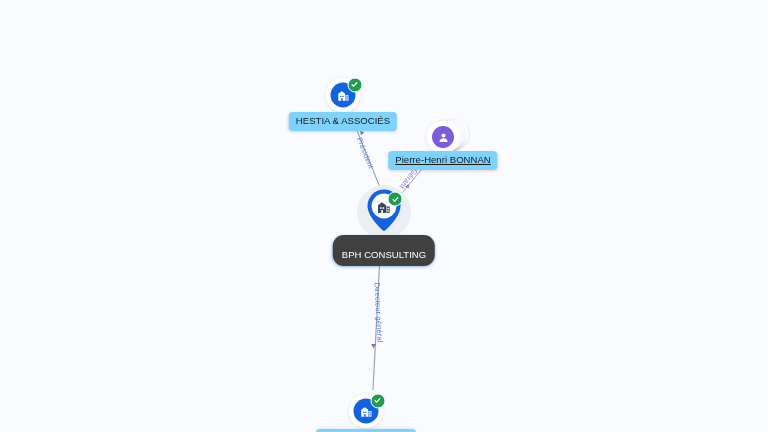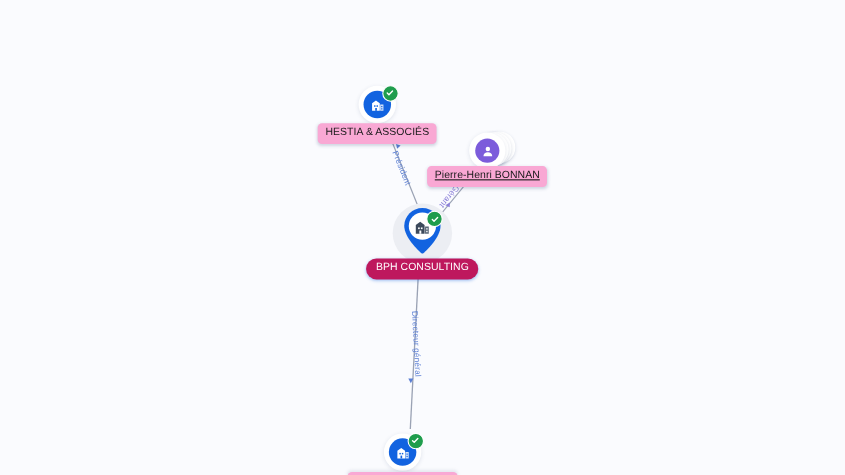--- a/index.html
+++ b/index.html
@@ -99,30 +99,30 @@
 
   
   .node-label {
     position: absolute;
     transform: translateX(-50%);
     white-space: nowrap;
     font-size: 9.5px;
     line-height: 1;
     padding: 4px 7px 5px;
     border-radius: 4px;
-    background: #f9a8d4;
+    background: #7dd3fc;
     color: #1a1a1a;
     box-shadow: 0 1px 3px rgba(40,60,110,0.20);
     letter-spacing: 0.05px;
   }
   .node-label.selected {
-    background: #be185d;
+    background: #404040;
     color: #ffffff;
     border-radius: 11px;
-    padding: 3px 9px 6px;
+    padding: 15px 9px 6px;
     box-shadow: 0 1px 3px rgba(18,99,224,0.45);
     font-size: 9.5px;
   }
   .node-label.partial {
     box-shadow: 0 -1px 3px rgba(40,60,110,0.10);
     border-radius: 4px 4px 0 0;
   }
 </style>
 </head>
 <body>

